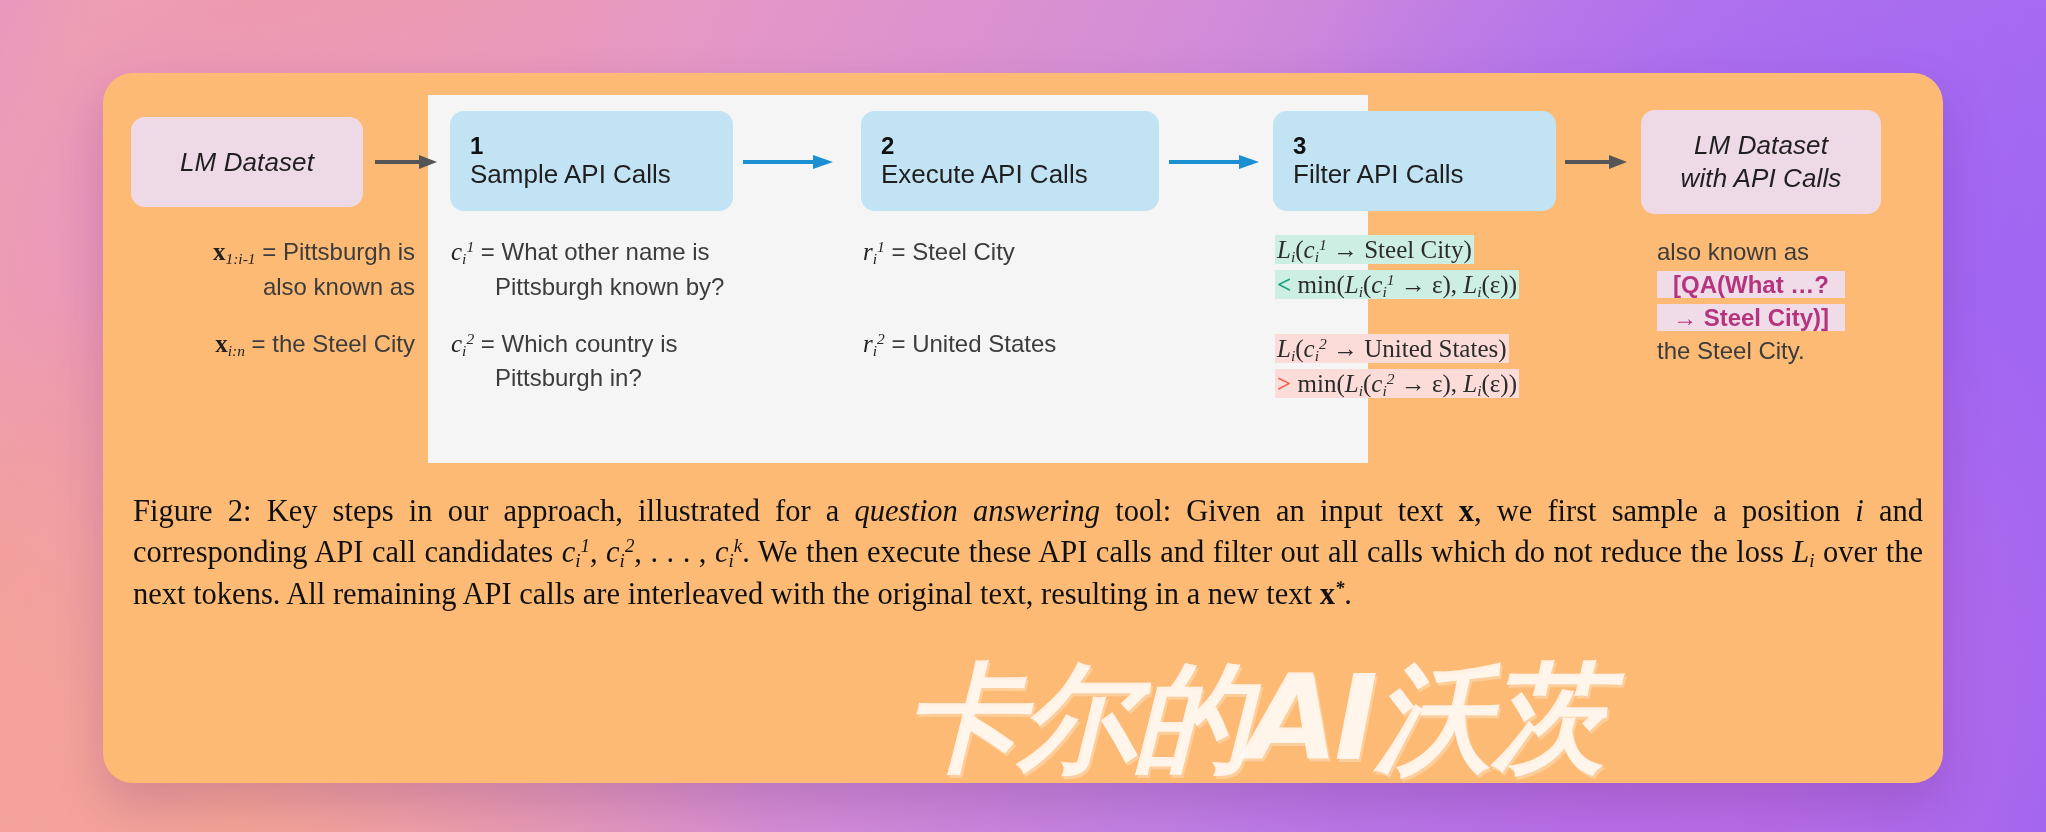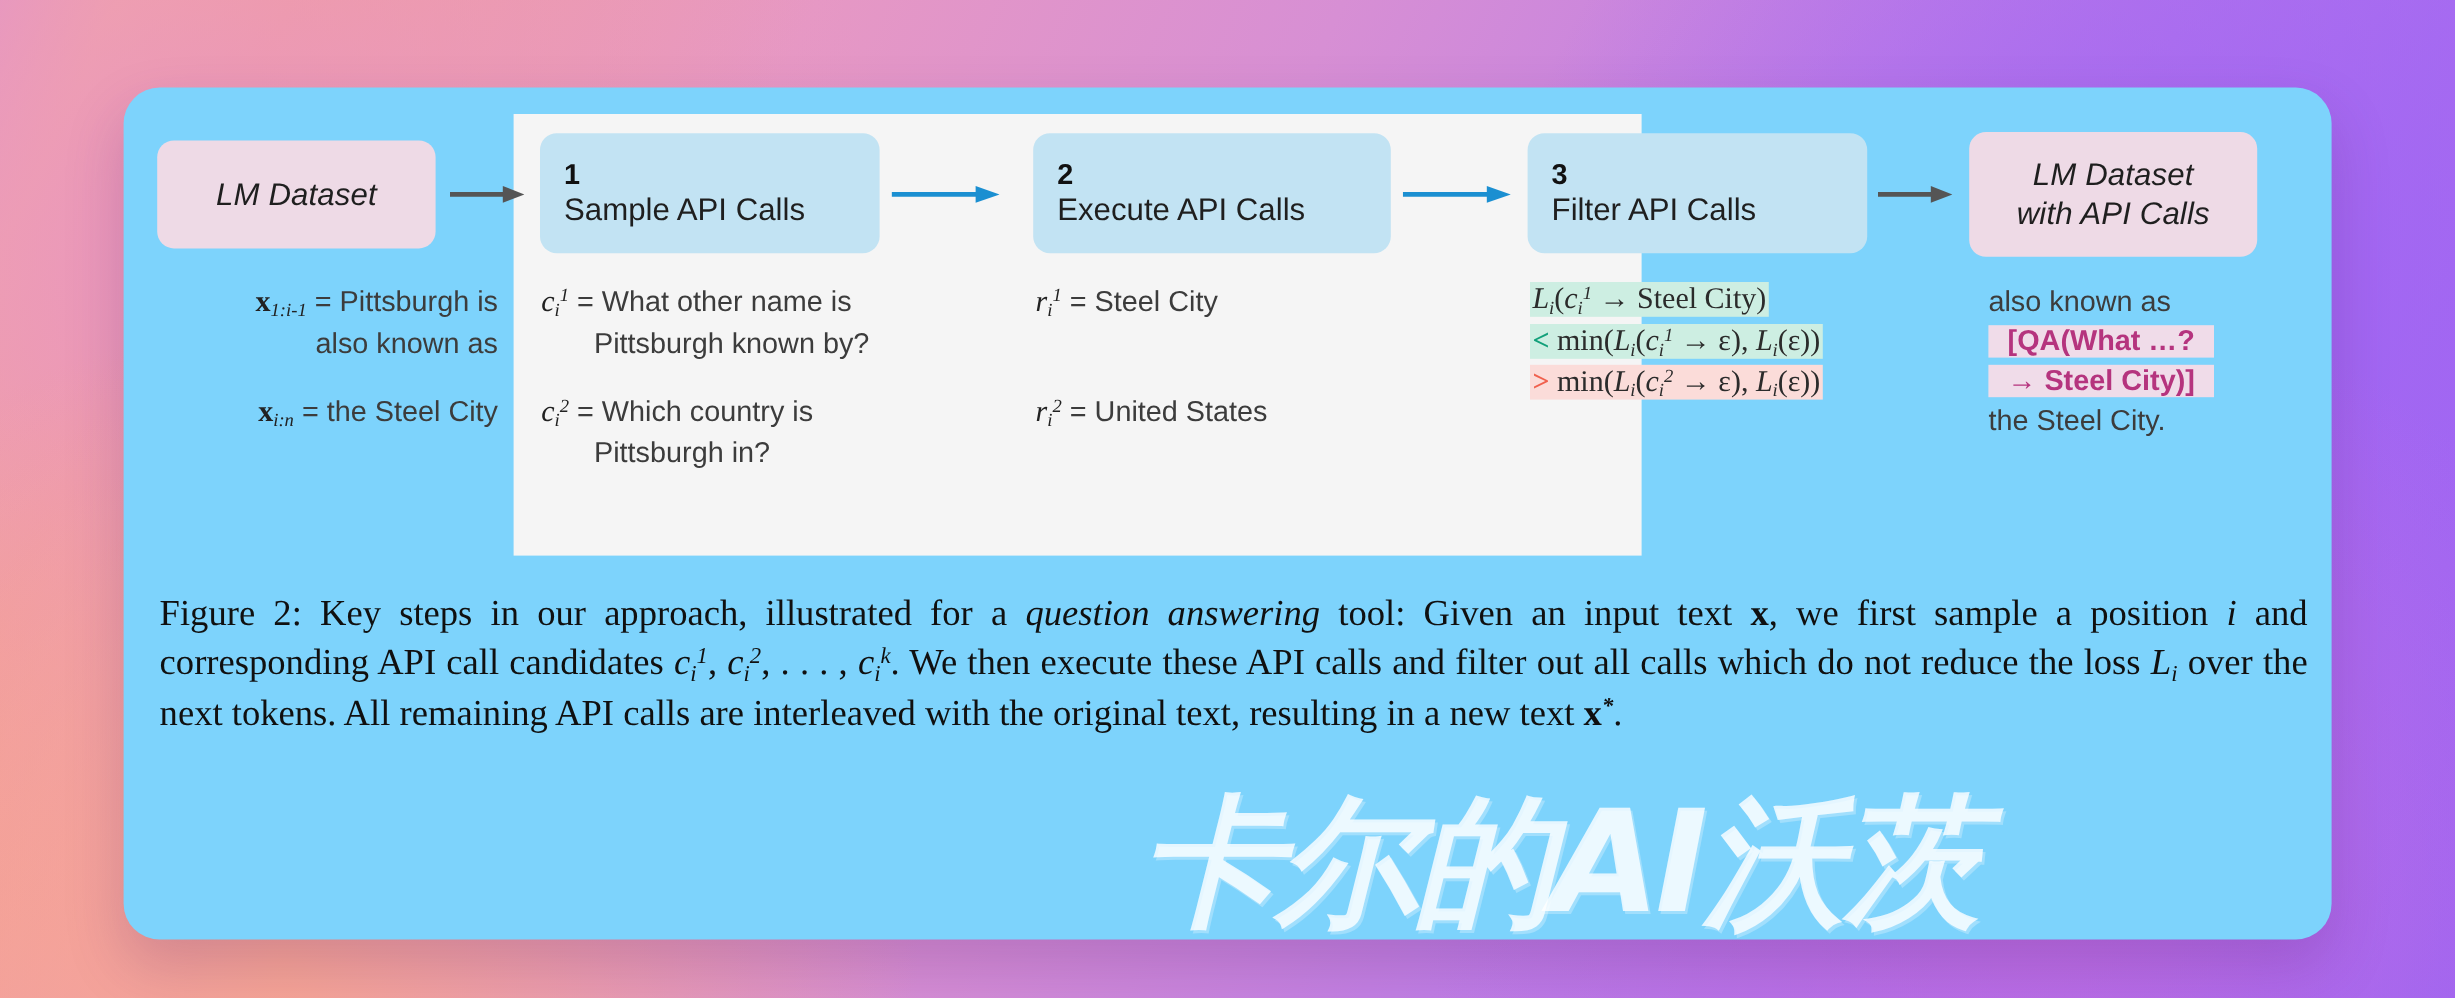--- a/index.html
+++ b/index.html
@@ -55,21 +55,21 @@
     pointer-events: none;
   }
 
   
   .card {
     position: absolute;
     left: 103px;
     top: 73px;
     width: 1840px;
     height: 710px;
-    background: #7dd3fc;
+    background: #fdba74;
     border-radius: 30px;
     box-shadow: 0 22px 48px rgba(90, 30, 110, 0.22);
     overflow: hidden;
   }
 
   
   .diagram {
     position: absolute;
     left: 0; top: 0;
     width: 1840px;
@@ -189,21 +189,20 @@
     top: 640px;
     font-family: "DejaVu Sans", sans-serif;
     font-weight: bold;
     font-style: italic;
     font-size: 118px;
     letter-spacing: -4px;
     color: rgba(255,255,255,0.80);
     white-space: nowrap;
     pointer-events: none;
     text-shadow: 2px 3px 0 rgba(255,255,255,0.28);
-    margin-left: 45px;
   }
 </style>
 </head>
 <body>
 
 <div class="bg-blob-a"></div>
 <div class="bg-blob-b"></div>
 <div class="bg-blob-c"></div>
 <div class="bg-blob-d"></div>
 
@@ -311,20 +310,25 @@
         <span class="hl-green mono-f">
           <i>L</i><sub>i</sub>(<i>c</i><sub>i</sub><sup>1</sup> → Steel City)
         </span>
       </div>
       <div class="line">
         <span class="hl-green mono-f">
           <span class="op-green">&lt;</span>
           min(<i>L</i><sub>i</sub>(<i>c</i><sub>i</sub><sup>1</sup> → ε), <i>L</i><sub>i</sub>(ε))
         </span>
       </div>
+      <div class="line" style="margin-top:30px;">
+        <span class="hl-red mono-f">
+          <i>L</i><sub>i</sub>(<i>c</i><sub>i</sub><sup>2</sup> → United States)
+        </span>
+      </div>
       <div class="line">
         <span class="hl-red mono-f">
           <span class="op-red">&gt;</span>
           min(<i>L</i><sub>i</sub>(<i>c</i><sub>i</sub><sup>2</sup> → ε), <i>L</i><sub>i</sub>(ε))
         </span>
       </div>
     </div>
 
     <div class="node pink" style="left:1538px; top:37px; width:240px; height:104px;">
       <div class="node-title-italic">LM Dataset</div>

